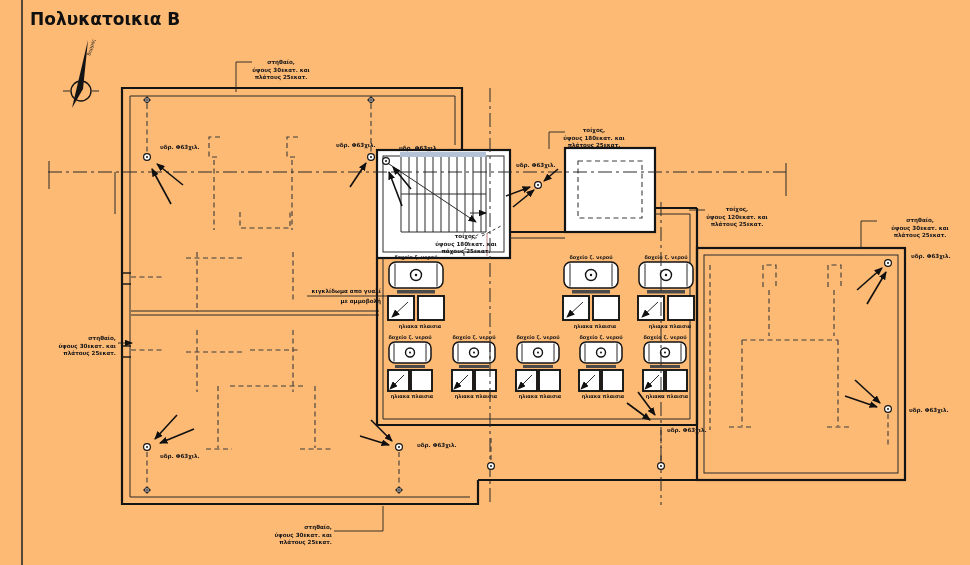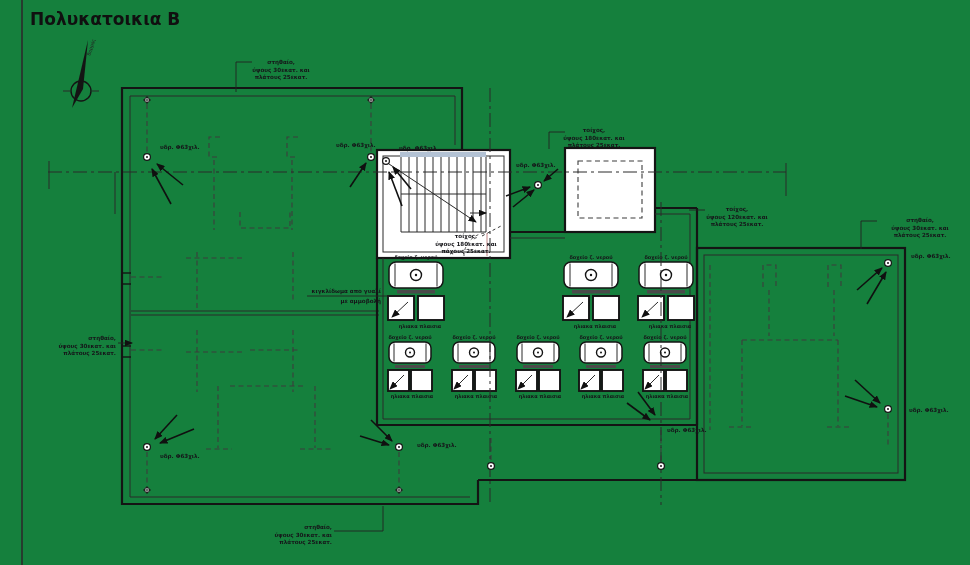--- a/index.html
+++ b/index.html
@@ -1,16 +1,16 @@
 <!DOCTYPE html>
 <html><head>
 <meta charset="utf-8">
 <style>
   html,body{margin:0;padding:0;background:#ffffff;}
-  .stage{position:relative;width:970px;height:565px;background:#15803d;overflow:hidden;}
+  .stage{position:relative;width:970px;height:565px;background:#fdba74;overflow:hidden;}
   svg{display:block;font-family:"DejaVu Sans",sans-serif;}
   .w2{stroke:#141414;stroke-width:2.2;fill:none;stroke-linejoin:miter;}
   .w2f{stroke:#141414;stroke-width:2.2;fill:#ffffff;stroke-linejoin:miter;}
   .w15{stroke:#141414;stroke-width:1.4;fill:none;}
   .w1{stroke:#2a2a2a;stroke-width:1;fill:none;}
   .dash{stroke:#3d3d3d;stroke-width:1.1;fill:none;stroke-dasharray:5 3.5;}
   .axis{stroke:#2a2a2a;stroke-width:1;fill:none;stroke-dasharray:14 4 3 4;}
   .arr{stroke:#101010;stroke-width:1.6;fill:none;}
   .ldr{stroke:#222222;stroke-width:.9;fill:none;}
   .sq{stroke:#141414;stroke-width:1.9;fill:#ffffff;}

